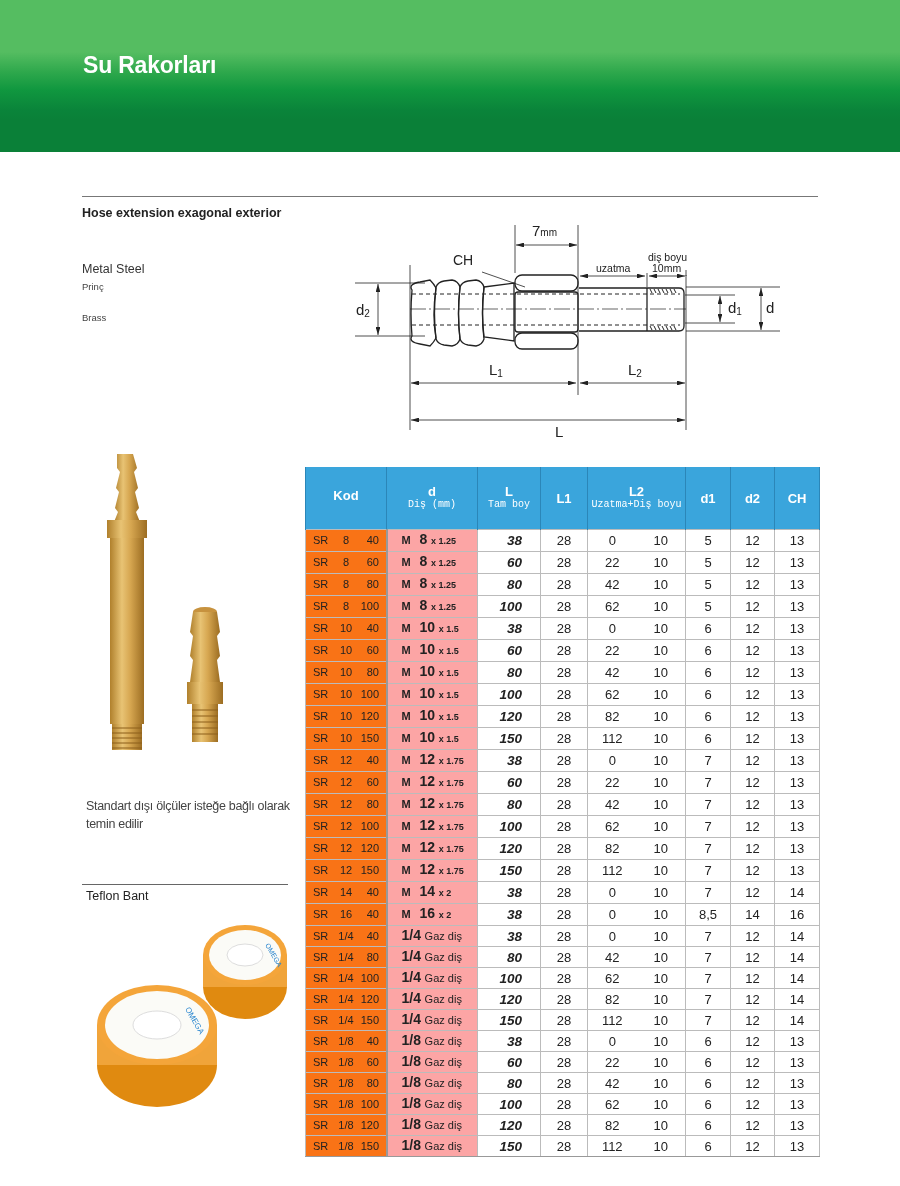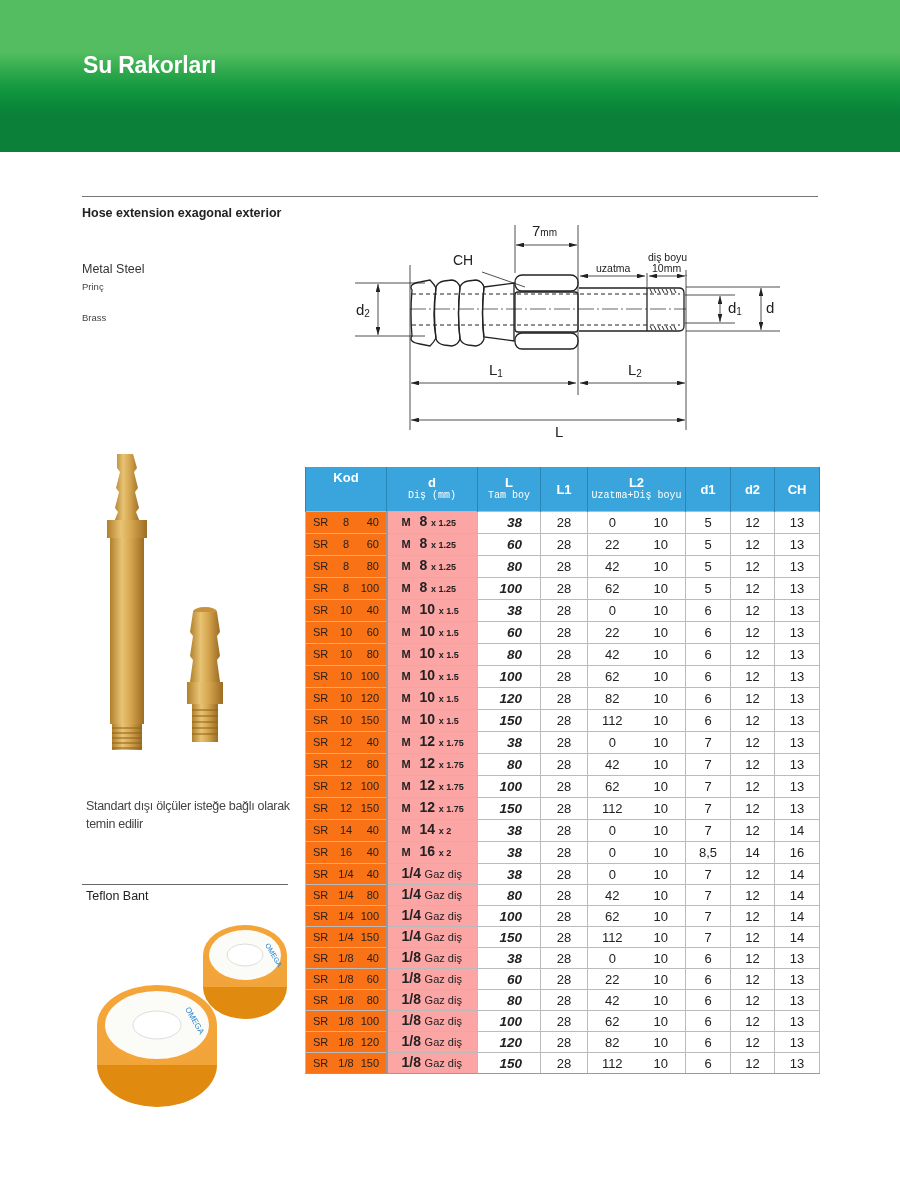--- a/index.html
+++ b/index.html
@@ -15,21 +15,21 @@
   .diagram text { font-family:"Liberation Sans", sans-serif; fill:#222; }
   .photo-fittings { position:absolute; left:95px; top:452px; width:150px; height:305px; }
   .note { position:absolute; left:86px; top:797px; width:210px; font-size:12.5px; color:#444; line-height:18px; letter-spacing:-0.3px; }
   .rule-left { position:absolute; left:82px; top:884px; width:206px; height:1px; background:#666; }
   .teflon-title { position:absolute; left:86px; top:889px; font-size:12.5px; color:#222; }
   .photo-teflon { position:absolute; left:85px; top:925px; width:210px; height:200px; }
 
   table.spec { position:absolute; left:305px; top:467px; border-collapse:collapse; table-layout:fixed; width:514px; }
   table.spec th { background:#3aa5dc; color:#fff; font-weight:bold; font-size:13px; height:40px; padding:0; border-left:1px solid #2b86b8; border-right:1px solid #2b86b8; vertical-align:middle; text-align:center; line-height:13px; }
   table.spec th .sub { display:block; font-weight:normal; font-size:10px;font-family:Liberation Mono, monospace; }
-  table.spec th.kod { text-align:center; vertical-align:top; padding-top:4px; }
+  table.spec th.kod { text-align:center; vertical-align:top; padding-top:22px; }
   table.spec td { height:19.3px; padding:0; font-size:13px; border:1px solid #bbb; text-align:center; color:#222; line-height:19px; white-space:nowrap; }
   table.spec td.kod { background:#f97316; font-weight:normal; font-size:11px; text-align:left; padding-left:7px; }
   table.spec td.kod span { display:inline-block; }
   table.spec td.kod .k1 { width:22px; }
   table.spec td.kod .k2 { width:22px; text-align:center; }
   table.spec td.kod .k3 { width:22px; text-align:right; }
   table.spec td.dcol { background:#fca5a5; text-align:left; padding-left:14px; border-left:2px solid #999; }
   table.spec td.dcol .m { font-weight:bold; font-size:11px; display:inline-block; width:18px; }
   table.spec td.dcol .n { font-weight:bold; font-size:14px; }
   table.spec td.dcol .p { font-weight:bold; font-size:9px; }
@@ -312,20 +312,31 @@
         <td class="dcol"><span class="m">M</span><span class="n">12</span> <span class="p">x 1.75</span></td>
         <td class="lcol">38</td>
         <td>28</td>
         <td class="l2a">0</td>
         <td class="l2b">10</td>
         <td>7</td>
         <td>12</td>
         <td>13</td>
       </tr>
       <tr>
+        <td class="kod"><span class="k1">SR</span><span class="k2">12</span><span class="k3">60</span></td>
+        <td class="dcol"><span class="m">M</span><span class="n">12</span> <span class="p">x 1.75</span></td>
+        <td class="lcol">60</td>
+        <td>28</td>
+        <td class="l2a">22</td>
+        <td class="l2b">10</td>
+        <td>7</td>
+        <td>12</td>
+        <td>13</td>
+      </tr>
+      <tr>
         <td class="kod"><span class="k1">SR</span><span class="k2">12</span><span class="k3">80</span></td>
         <td class="dcol"><span class="m">M</span><span class="n">12</span> <span class="p">x 1.75</span></td>
         <td class="lcol">80</td>
         <td>28</td>
         <td class="l2a">42</td>
         <td class="l2b">10</td>
         <td>7</td>
         <td>12</td>
         <td>13</td>
       </tr>
@@ -334,20 +345,31 @@
         <td class="dcol"><span class="m">M</span><span class="n">12</span> <span class="p">x 1.75</span></td>
         <td class="lcol">100</td>
         <td>28</td>
         <td class="l2a">62</td>
         <td class="l2b">10</td>
         <td>7</td>
         <td>12</td>
         <td>13</td>
       </tr>
       <tr>
+        <td class="kod"><span class="k1">SR</span><span class="k2">12</span><span class="k3">120</span></td>
+        <td class="dcol"><span class="m">M</span><span class="n">12</span> <span class="p">x 1.75</span></td>
+        <td class="lcol">120</td>
+        <td>28</td>
+        <td class="l2a">82</td>
+        <td class="l2b">10</td>
+        <td>7</td>
+        <td>12</td>
+        <td>13</td>
+      </tr>
+      <tr>
         <td class="kod"><span class="k1">SR</span><span class="k2">12</span><span class="k3">150</span></td>
         <td class="dcol"><span class="m">M</span><span class="n">12</span> <span class="p">x 1.75</span></td>
         <td class="lcol">150</td>
         <td>28</td>
         <td class="l2a">112</td>
         <td class="l2b">10</td>
         <td>7</td>
         <td>12</td>
         <td>13</td>
       </tr>
@@ -400,20 +422,31 @@
         <td class="dcol"><span class="n">1/4</span> <span class="gz">Gaz diş</span></td>
         <td class="lcol">100</td>
         <td>28</td>
         <td class="l2a">62</td>
         <td class="l2b">10</td>
         <td>7</td>
         <td>12</td>
         <td>14</td>
       </tr>
       <tr>
+        <td class="kod"><span class="k1">SR</span><span class="k2">1/4</span><span class="k3">120</span></td>
+        <td class="dcol"><span class="n">1/4</span> <span class="gz">Gaz diş</span></td>
+        <td class="lcol">120</td>
+        <td>28</td>
+        <td class="l2a">82</td>
+        <td class="l2b">10</td>
+        <td>7</td>
+        <td>12</td>
+        <td>14</td>
+      </tr>
+      <tr>
         <td class="kod"><span class="k1">SR</span><span class="k2">1/4</span><span class="k3">150</span></td>
         <td class="dcol"><span class="n">1/4</span> <span class="gz">Gaz diş</span></td>
         <td class="lcol">150</td>
         <td>28</td>
         <td class="l2a">112</td>
         <td class="l2b">10</td>
         <td>7</td>
         <td>12</td>
         <td>14</td>
       </tr>

